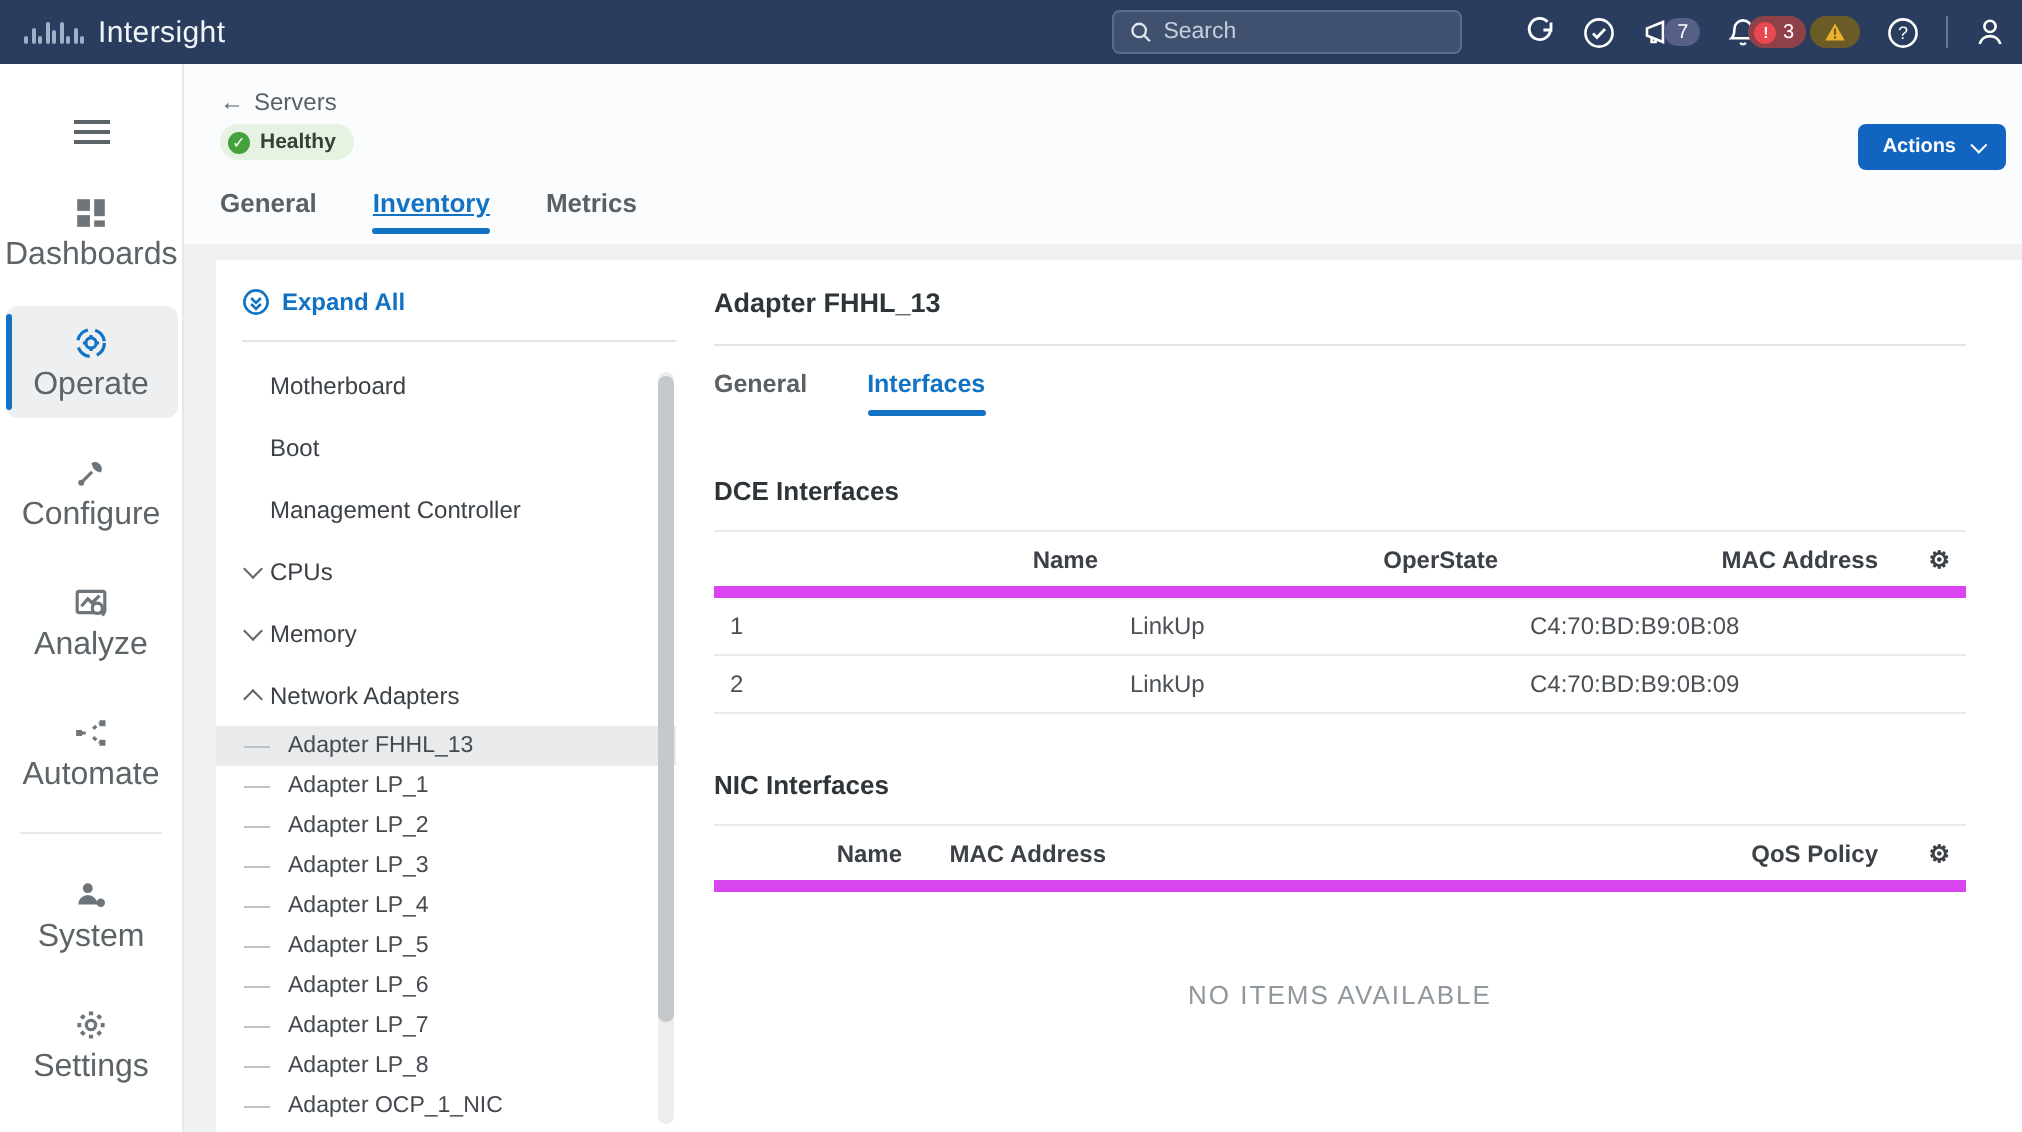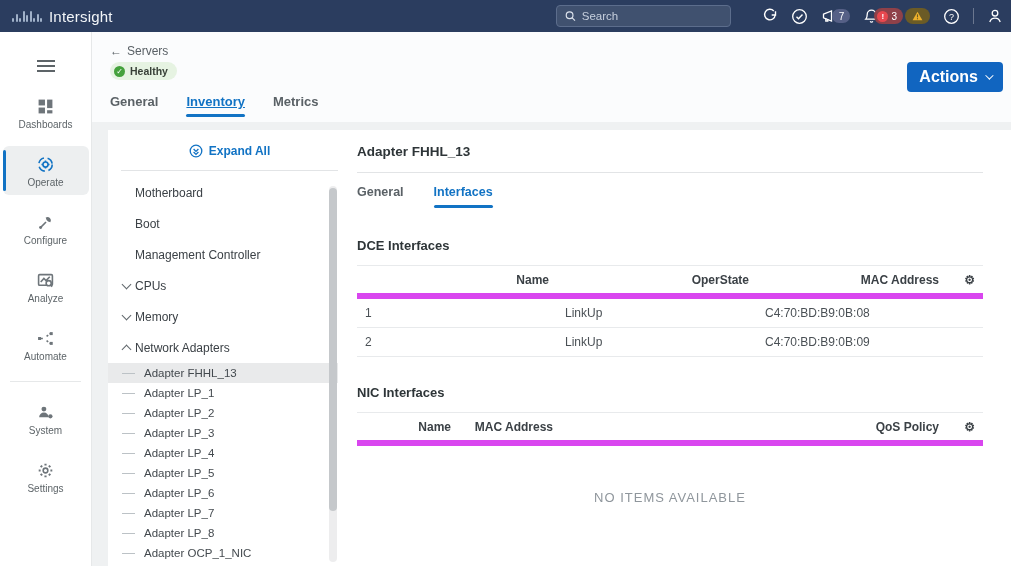--- a/index.html
+++ b/index.html
@@ -21,52 +21,52 @@
   .pill-crit { background:#8f4149; height:16px; padding:2px 6px 2px 3px; gap:3px; margin-left:-6px; }
   .pill-crit .dot { width:11px; height:11px; border-radius:50%; background:#e8484f; color:#fff; font-size:8px; font-weight:bold; display:flex; align-items:center; justify-content:center; }
   .pill-warn { background:#6b5b26; height:16px; padding:2px 7px; margin-left:2px; }
   .hdr-divider { width:1px; height:16px; background:rgba(255,255,255,.3); }
 
   
   .side-nav { position:absolute; left:0; top:32px; width:92px; bottom:0; background:#ffffff; border-right:1px solid #e6e8e9; z-index:20; }
   .burger { width:18px; height:2px; background:#5d6468; margin:28px auto 0; box-shadow:0 5px 0 #5d6468, 0 10px 0 #5d6468; cursor:pointer; }
   .nav-item { position:relative; width:86px; margin:0 auto; text-align:center; padding:9px 0 7px; border-radius:6px; cursor:pointer; }
   .nav-item .nico { height:18px; display:flex; align-items:center; justify-content:center; color:#6e757a; }
-  .nav-item .nlabel { font-size:10px; color:#5d6468; margin-top:4px; }
+  .nav-item .nlabel { font-size:16px; color:#5d6468; margin-top:4px; }
   .nav-item.active { background:#edeff0; }
   .nav-item.active::before { content:""; position:absolute; left:0; top:4px; bottom:4px; width:3px; border-radius:2px; background:#1273c4; }
   .nav-item.active .nico { color:#1273c4; }
   .ni-gap1 { margin-top:26px; }
   .ni-gap { margin-top:9px; }
   .nav-divider { height:1px; background:#e6e8e9; margin:12px 10px; }
   svg.nav-svg { width:17px; height:17px; stroke:currentColor; fill:none; stroke-width:1.5; }
 
   
   .content { position:absolute; left:92px; top:32px; right:0; bottom:0; background:#eff1f2;padding-left:31px; }
   .page-head { position:absolute; left:0; top:0; right:0; height:90px; background:#fbfcfd; }
   .breadcrumb { position:absolute; left:18px; top:12px; font-size:12px; color:#5a6166; cursor:pointer; }
   .breadcrumb .arrow { margin-right:5px; }
   .title-row { position:absolute; left:18px; top:30px; display:flex; align-items:center; gap:10px; }
   .server-title { font-size:17px; font-weight:bold; color:#23282d; letter-spacing:.2px; }
   .health-badge { display:flex; align-items:center; gap:5px; background:#e6f3e2; border-radius:9px; height:18px; padding:0 9px 0 4px; }
   .health-badge .hb-ic { width:11px; height:11px; border-radius:50%; background:#44a13c; color:#fff; font-size:8px; display:flex; align-items:center; justify-content:center; }
   .health-badge .hb-label { font-size:10.5px; font-weight:600; color:#384038; }
-  .actions-btn { position:absolute; right:8px; top:30px; background:#1165c0; color:#fff; border:none; border-radius:4px; font-size:16px; font-weight:bold; padding:6px 12px; display:flex; align-items:center; gap:7px; cursor:pointer; font-family:"Liberation Sans", sans-serif; }
+  .actions-btn { position:absolute; right:8px; top:30px; background:#1165c0; color:#fff; border:none; border-radius:4px; font-size:10px; font-weight:bold; padding:6px 12px; display:flex; align-items:center; gap:7px; cursor:pointer; font-family:"Liberation Sans", sans-serif; }
   .chev-dn { width:6px; height:6px; border-right:1.5px solid #fff; border-bottom:1.5px solid #fff; transform:rotate(45deg) translateY(-2px); display:inline-block; }
   .page-tabs { position:absolute; left:18px; top:62px; display:flex; gap:28px; }
   .ptab { font-size:13px; font-weight:600; color:#5a6166; padding-bottom:8px; cursor:pointer; position:relative; }
   .ptab.active { color:#1273c4;text-decoration:underline; }
   .ptab.active::after { content:""; position:absolute; left:0; right:0; bottom:0; height:3px; border-radius:2px; background:#1273c4; }
 
   
   .card { position:absolute; left:16px; top:98px; right:0; bottom:0; background:#ffffff; }
 
   
   .tree-pane { position:absolute; left:0; top:0; bottom:0; width:230px; }
-  .expand-all { display:flex; align-items:center; gap:6px; margin:14px 0 0 13px; color:#1273c4; font-size:12px; font-weight:bold; cursor:pointer;justify-content:center; }
+  .expand-all { display:flex; align-items:center; gap:6px; margin:14px 0 0 13px; color:#1273c4; font-size:12px; font-weight:bold; cursor:pointer; }
   .tree-divider { height:1px; background:#e2e4e6; margin:12px 0 0 13px; }
   .tree-list { margin-top:6px; }
   .tree-row { display:flex; align-items:center; height:31px; padding-left:14px; font-size:12px; color:#3b4146; cursor:pointer; }
   .tree-row .chev { width:13px; flex:0 0 13px; position:relative; }
   .tree-row .chev::before { content:""; display:none; position:absolute; left:1px; top:-5px; width:6px; height:6px; border-right:1.3px solid #60676c; border-bottom:1.3px solid #60676c; }
   .tree-row.collapsed .chev::before { display:block; transform:rotate(45deg); }
   .tree-row.expanded .chev::before { display:block; transform:rotate(-135deg); top:-2px; }
   .tree-row .dash { display:none; }
   .tree-row.child { height:20px; font-size:11.5px; color:#43494e; }
   .tree-row.child .dash { display:block; width:13px; height:1px; background:#bcc2c6; margin-right:9px; flex:0 0 13px; }

